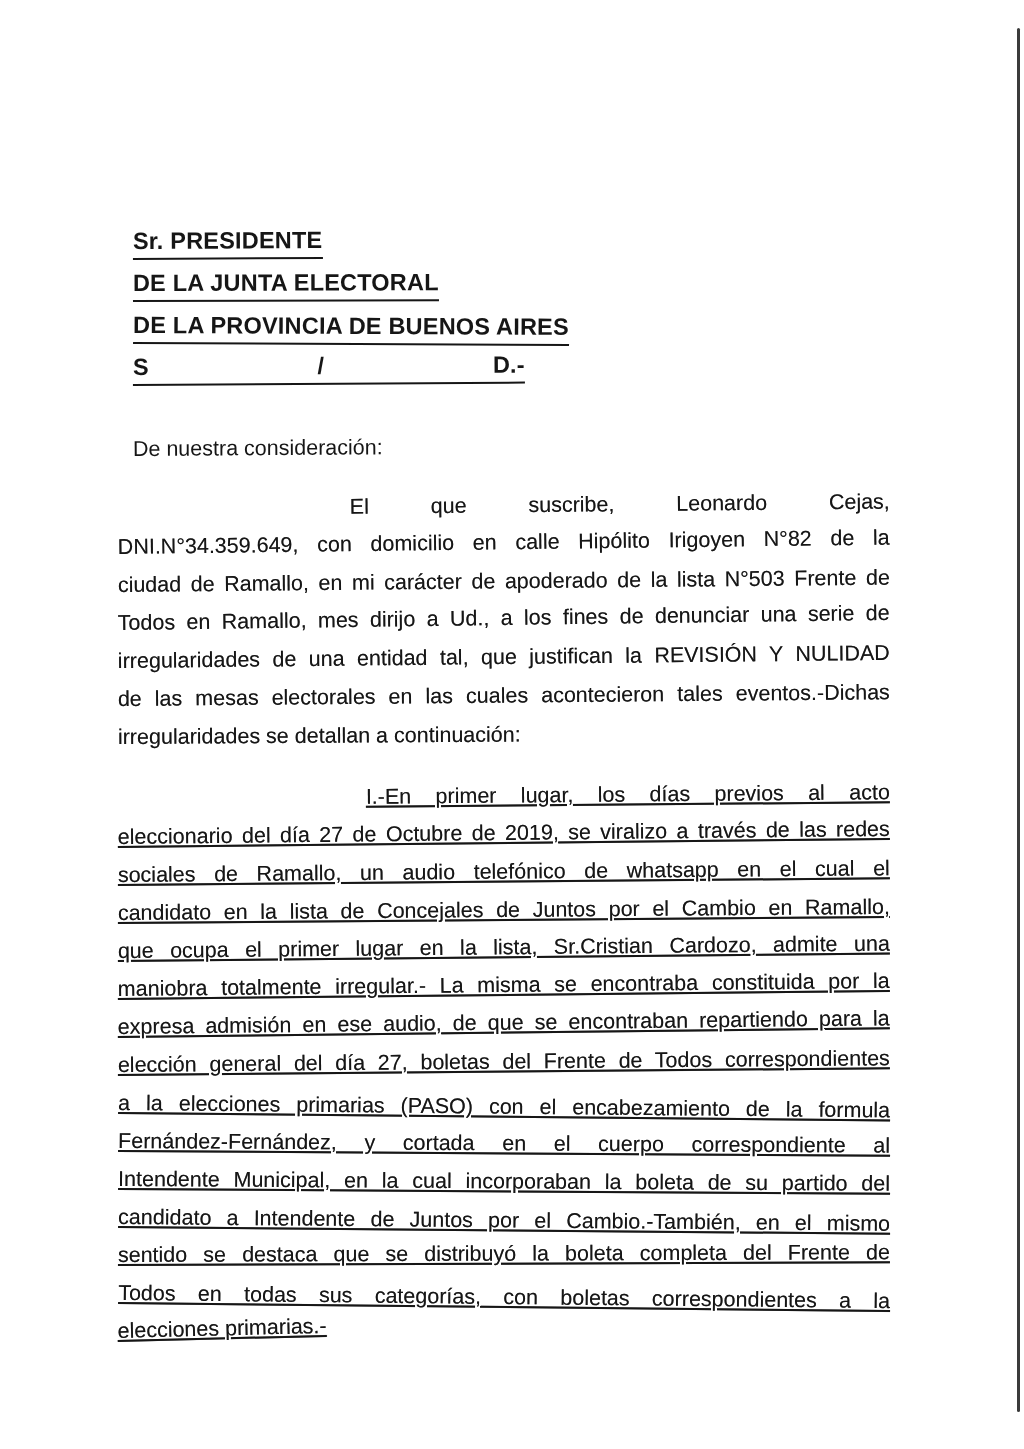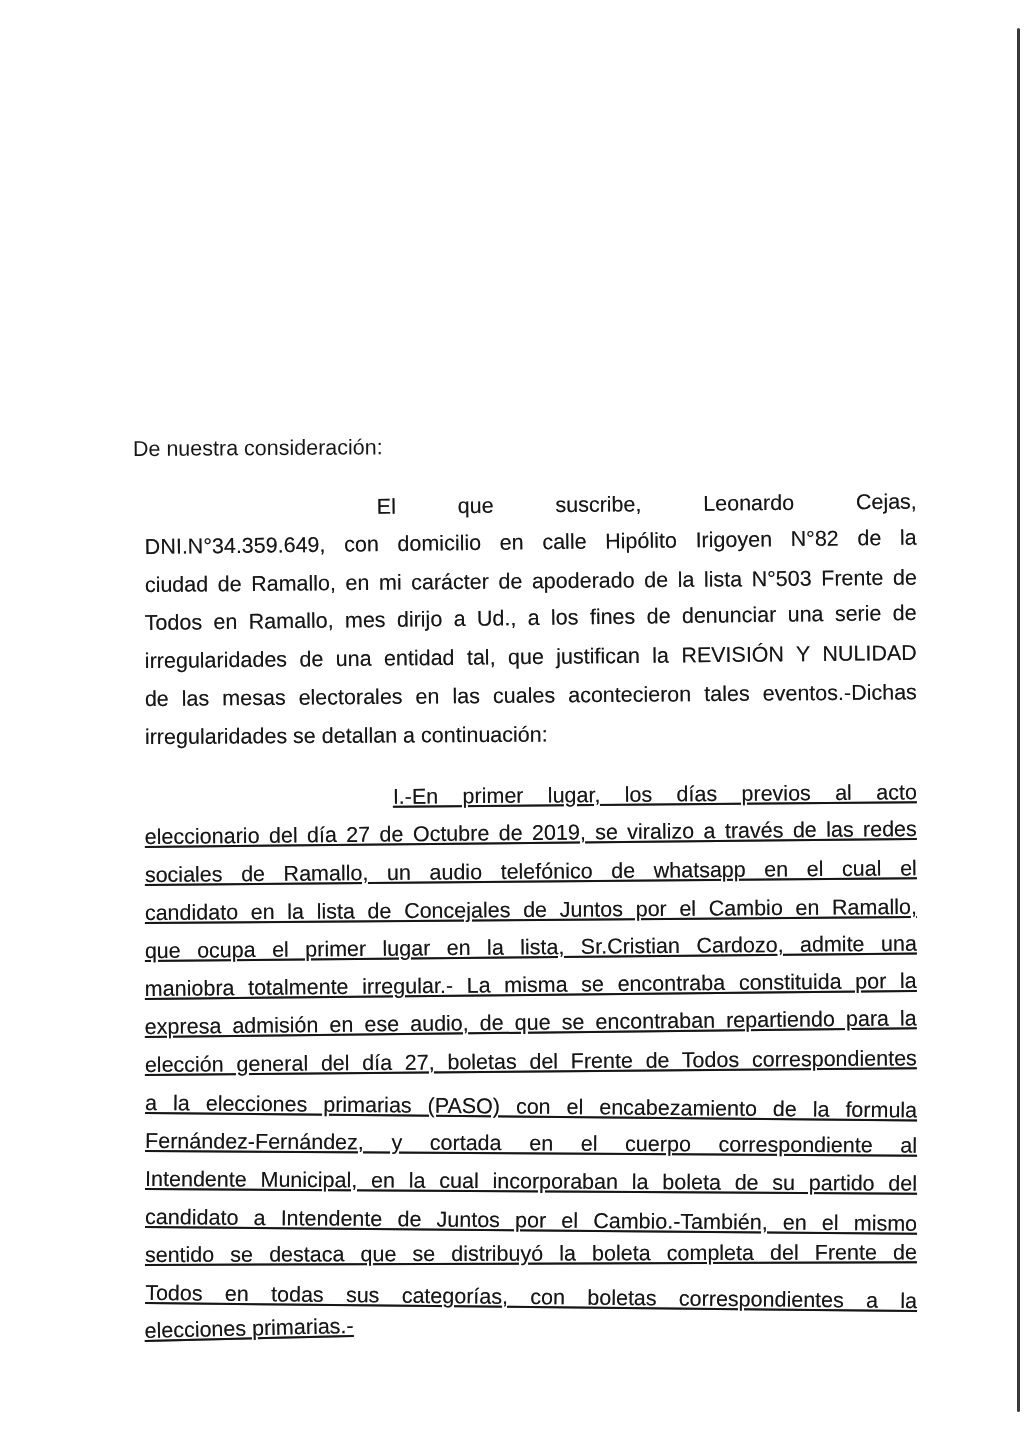--- a/index.html
+++ b/index.html
@@ -54,21 +54,21 @@
   
   .greeting{
     position:absolute;
     left:133px;top:437px;
     font-size:21.5px;
     transform:rotate(-0.4deg);
     transform-origin:left bottom;
   }
   .para{
     position:absolute;
-    left:145px;
+    left:118px;
     width:772px;
   }
   .p1{top:490px;}
   .p2{top:780px;text-decoration:underline;}
   .bline{
     line-height:38px;
     font-size:21.5px;
     text-align:justify;
     text-align-last:justify;
     transform-origin:left bottom;
@@ -78,20 +78,38 @@
   .bline.indent2{padding-left:248px;}
   .bline.last{text-align-last:left;}
 </style>
 </head>
 <body>
 
 <div class="page">
 
   <div class="scan-edge"></div>
 
+  <header class="addr">
+    <div class="h-line" style="transform:rotate(-0.3deg)">
+      <span class="u">Sr. PRESIDENTE</span>
+    </div>
+    <div class="h-line" style="transform:rotate(-0.15deg)">
+      <span class="u">DE LA JUNTA ELECTORAL</span>
+    </div>
+    <div class="h-line" style="transform:rotate(0.25deg)">
+      <span class="u">DE LA PROVINCIA DE BUENOS AIRES</span>
+    </div>
+    <div class="h-line" style="transform:rotate(-0.35deg)">
+      <span class="sal-row">
+        <span>S</span>
+        <span>/</span>
+        <span>D.-</span>
+      </span>
+    </div>
+  </header>
 
   <div class="greeting">De nuestra consideración:</div>
 
   <section class="para p1">
     <div class="bline indent1" style="transform:rotate(-0.55deg)">El que suscribe, Leonardo Cejas,</div>
     <div class="bline" style="transform:rotate(-0.7deg)">DNI.N°34.359.649, con domicilio en calle Hipólito Irigoyen N°82 de la</div>
     <div class="bline" style="transform:rotate(-0.55deg)">ciudad de Ramallo, en mi carácter de apoderado de la lista N°503 Frente de</div>
     <div class="bline" style="transform:rotate(-0.75deg)">Todos en Ramallo, mes dirijo a Ud., a los fines de denunciar una serie de</div>
     <div class="bline" style="transform:rotate(-0.6deg)">irregularidades de una entidad tal, que justifican la REVISIÓN Y NULIDAD</div>
     <div class="bline" style="transform:rotate(-0.5deg)">de las mesas electorales en las cuales acontecieron tales eventos.-Dichas</div>

